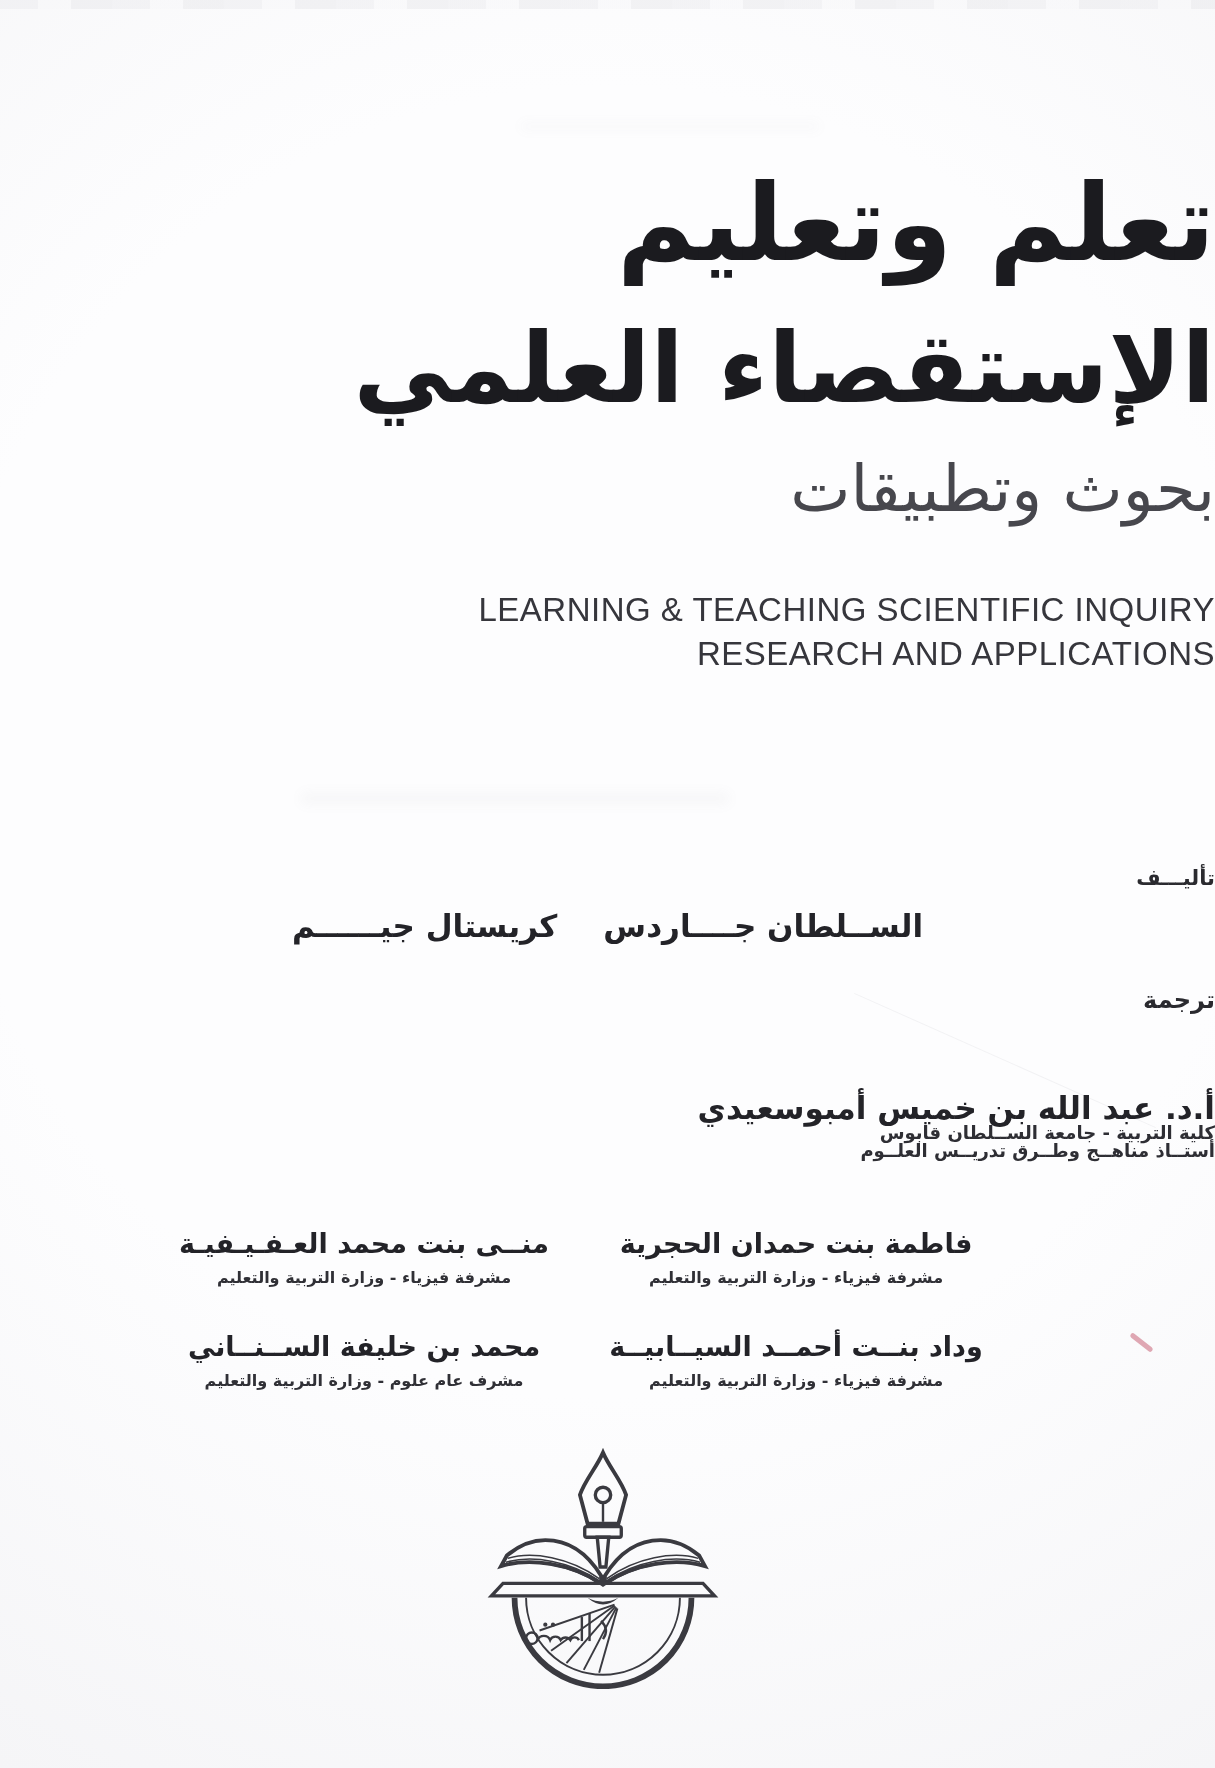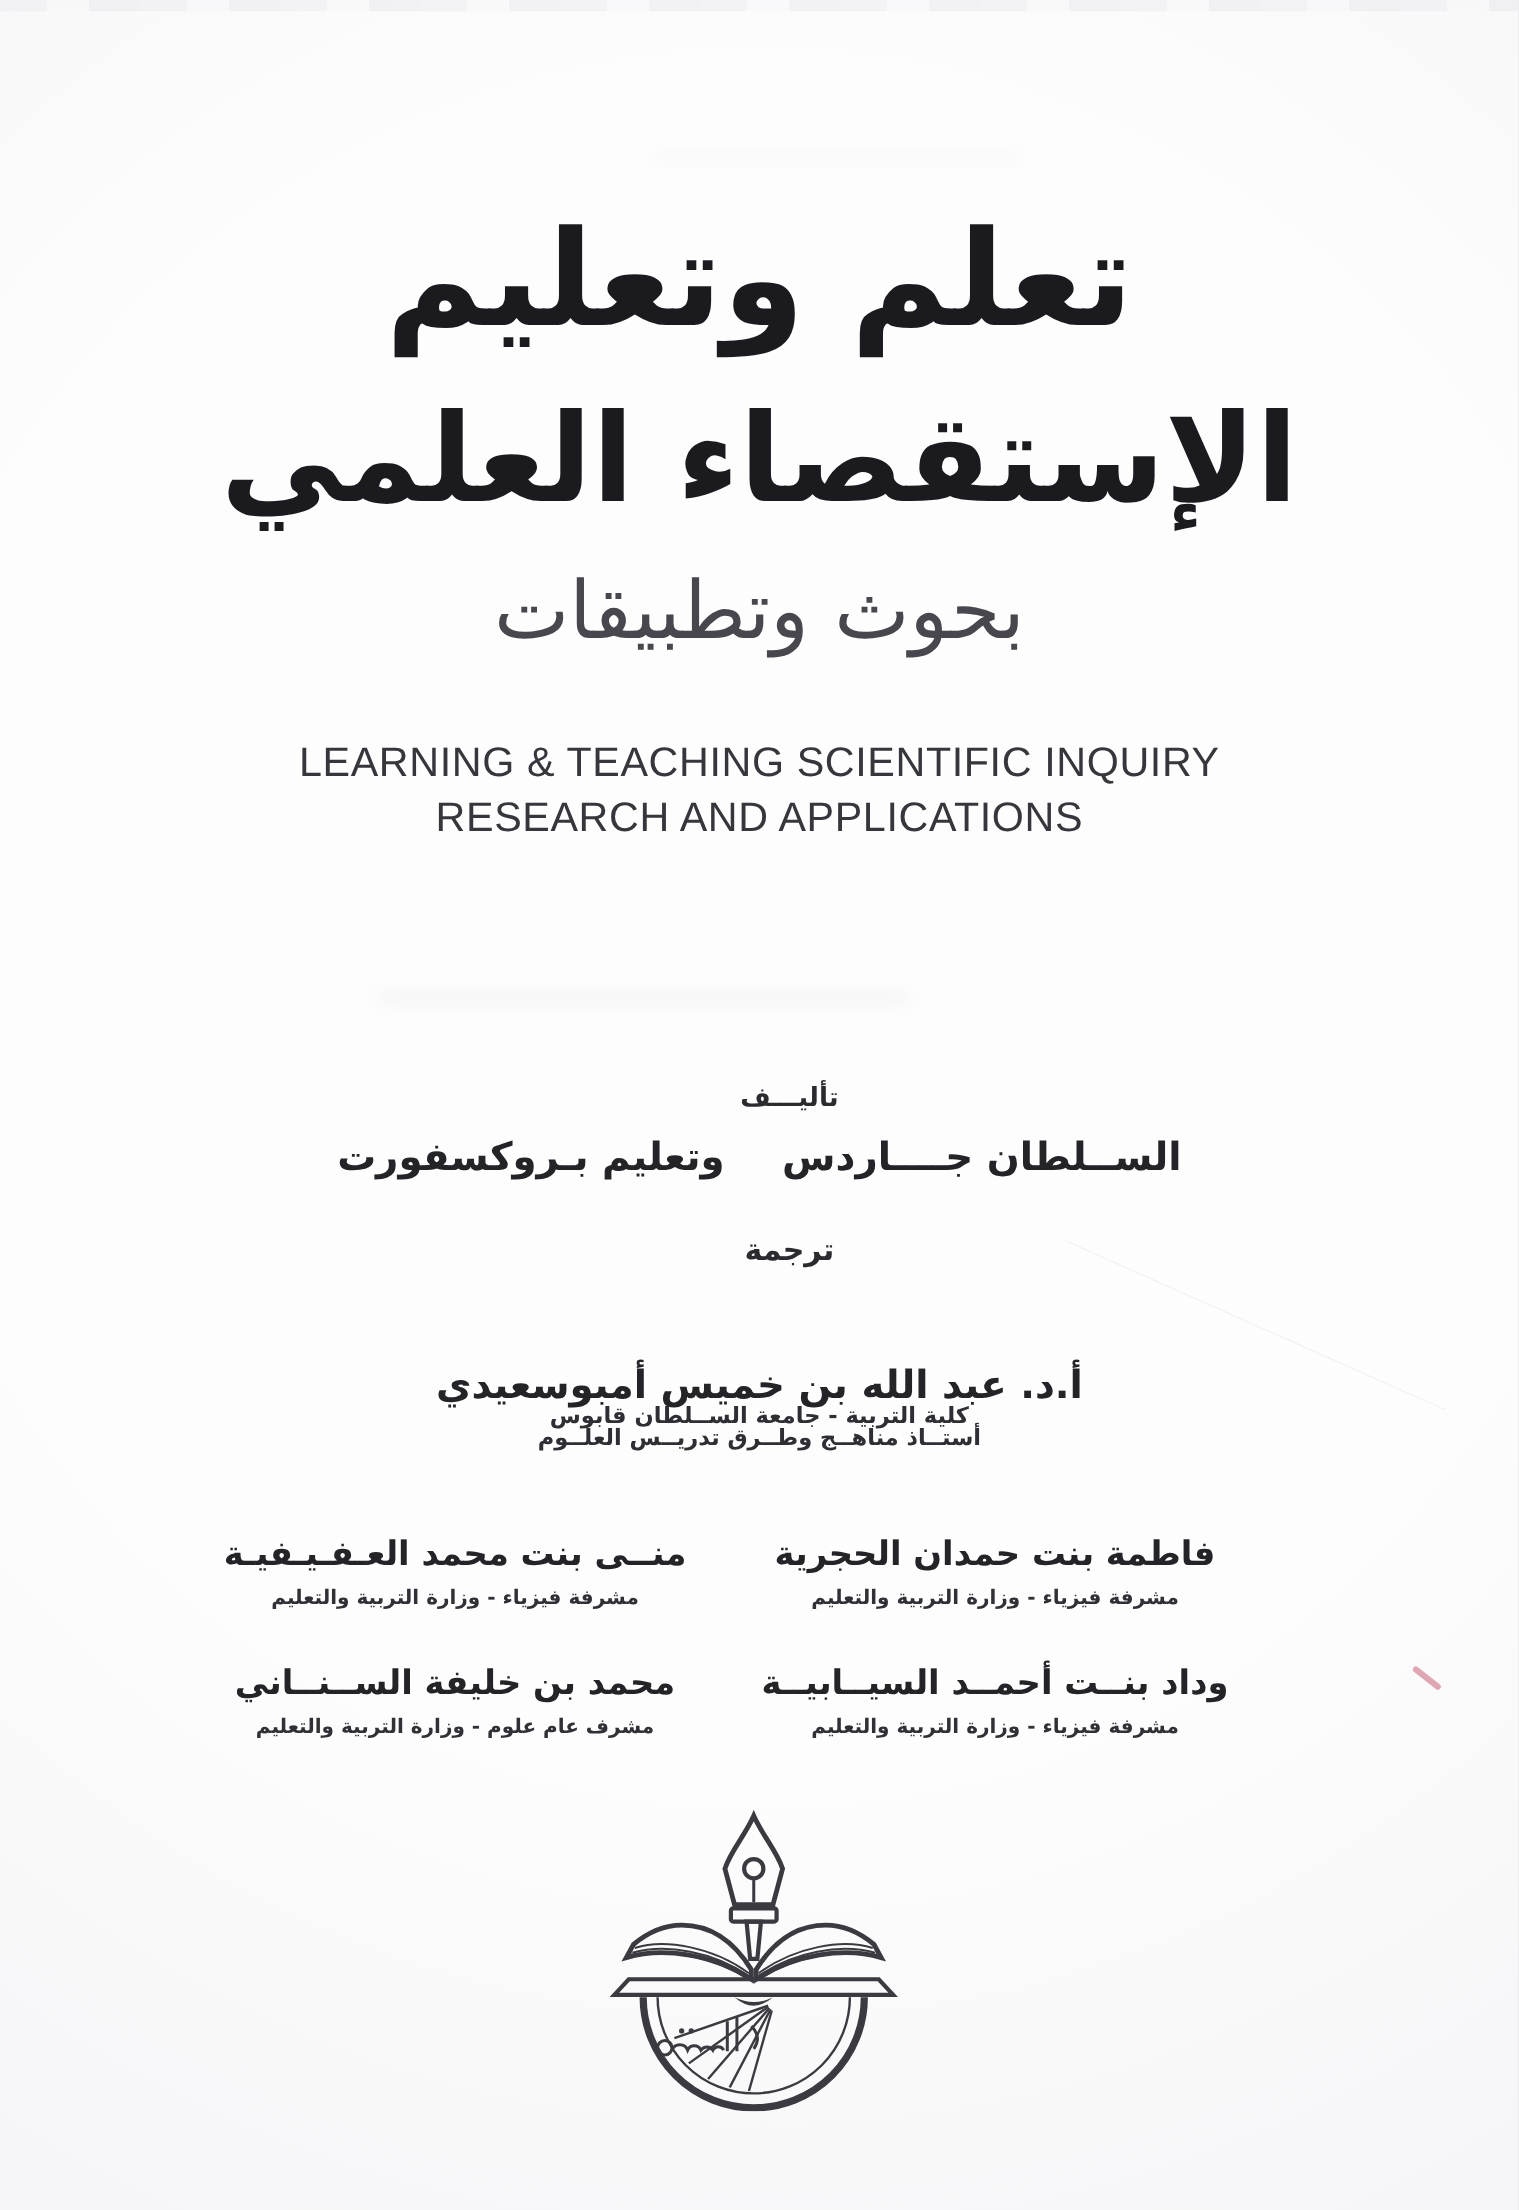--- a/index.html
+++ b/index.html
@@ -6,21 +6,21 @@
   .page{
     position:relative;
     width:1215px;height:1768px;
     margin:0 auto;
     background:radial-gradient(circle at 50% 42%, #fdfdfe 55%, #f5f5f7 100%);
     overflow:hidden;
     font-family:"DejaVu Sans", sans-serif;
     color:#1f1f23;
   }
   .abs{position:absolute;}
-  .center{left:0;right:0;text-align:center;}
+  .center{left:0;right:0;text-align:right;}
   
   .scan-top-edge{top:0;left:0;width:100%;height:9px;
     background:repeating-linear-gradient(90deg,#ececef 0 38px,#f7f7f9 38px 71px,#e9e9ec 71px 112px);
     opacity:.55;}
   .ghost{background:#8a8a92;filter:blur(6px);border-radius:6px;}
   .red-mark{top:1340px;left:1128px;width:27px;height:5px;background:#c4536a;
     opacity:.5;transform:rotate(38deg);border-radius:3px;}
   .crease{top:1060px;left:840px;width:330px;height:1px;background:rgba(40,40,50,.05);
     transform:rotate(24deg);}
   
@@ -69,21 +69,21 @@
   <div class="abs center title-ar l1">تعلم وتعليم</div>
   <div class="abs center title-ar l2">الإستقصاء العلمي</div>
   <div class="abs center subtitle-ar">بحوث وتطبيقات</div>
 
   <div class="abs center title-en l1">LEARNING &amp; TEACHING SCIENTIFIC INQUIRY</div>
   <div class="abs center title-en l2">RESEARCH AND APPLICATIONS</div>
 
   <div class="abs center sec-heading taalif">تأليـــف</div>
   <div class="abs authors-line">
     <span>الســلطان جــــاردس</span>
-    <span>وتعليم بـروكسفورت</span>
+    <span>كريستال جيــــــم</span>
   </div>
 
   <div class="abs center sec-heading tarjama">ترجمة</div>
   <div class="abs center lead-name">أ.د. عبد الله بن خميس أمبوسعيدي</div>
   <div class="abs center lead-role1">أستــاذ مناهــج وطــرق تدريــس العلــوم</div>
   <div class="abs center lead-role2">كلية التربية - جامعة الســلطان قابوس</div>
 
   <div class="abs co-grid">
     <div class="co-card">
       <div class="co-name">فاطمة بنت حمدان الحجرية</div>

